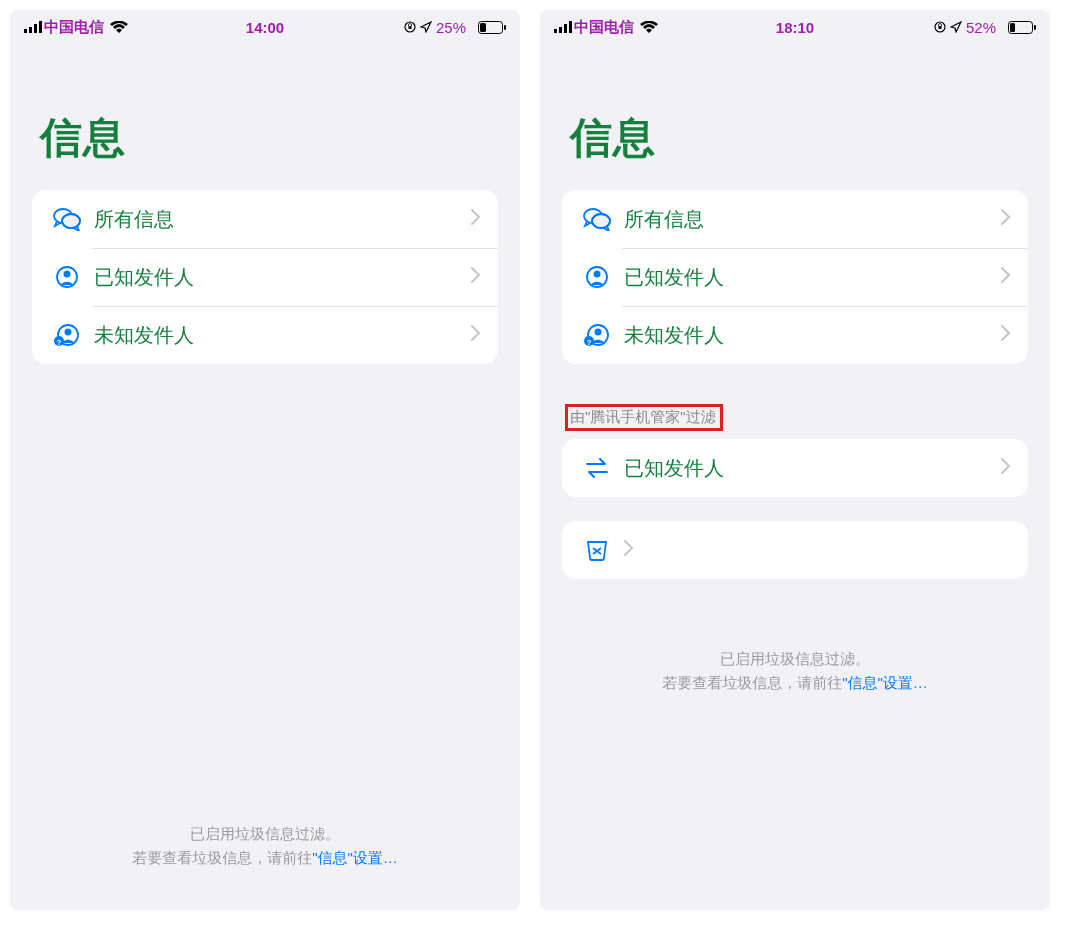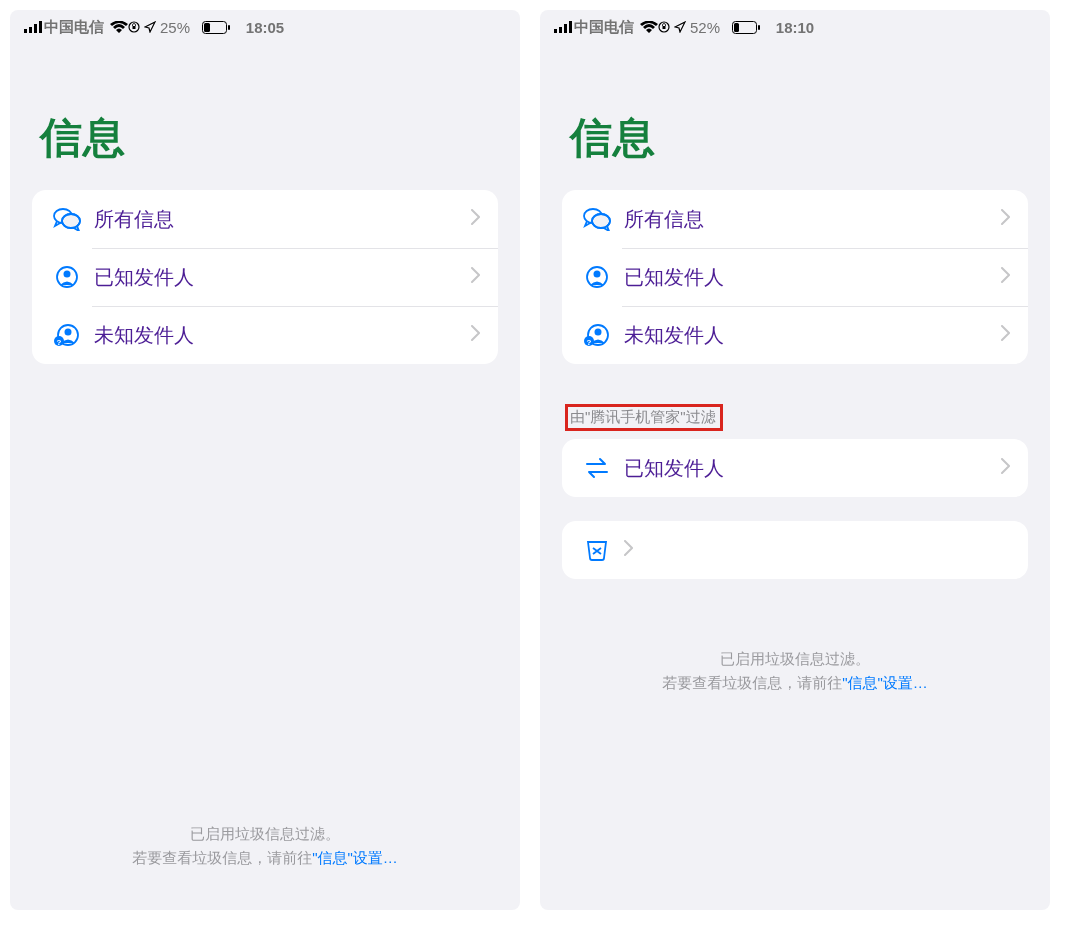--- a/index.html
+++ b/index.html
@@ -19,25 +19,25 @@
       border-radius: 8px;
       overflow: hidden;
       position: relative;
       display: flex;
       flex-direction: column;
     }
     .status-bar {
       height: 26px;
       display: flex;
       align-items: center;
-      justify-content: flex-start;
+      justify-content: space-between;
       padding: 0 14px;
       font-size: 15px;
       font-weight: 600;
-      color: #737373;
+      color: #a21caf;
       margin-top: 4px;
     }
     .status-left {
       display: flex;
       align-items: center;
       gap: 2px;
     }
     .status-center {
       position: absolute;
       left: 50%;
@@ -97,21 +97,21 @@
     .row-icon {
       width: 34px;
       display: flex;
       justify-content: center;
       align-items: center;
       margin-right: 10px;
     }
     .row-label {
       flex: 1;
       font-size: 20px;
-      color: #4c1d95;
+      color: #15803d;
     }
     .chevron {
       color: #c6c6c8;
       font-size: 18px;
     }
     .footer-note {
       position: absolute;
       bottom: 40px;
       left: 0;
       right: 0;
@@ -158,21 +158,21 @@
             <rect x="15" y="0" width="3" height="12" fill="#000"></rect>
           </svg>
       </span>
       <span>中国电信</span>
       <span class="wifi-icon" style="margin-left:4px">
         <svg width="18" height="12" viewBox="0 0 18 12">
             <path d="M9 12 L6 9 Q9 6 12 9 Z M3 6 Q9 0 15 6 L13 8 Q9 4 5 8 Z M0 3 Q9 -4 18 3 L16 5 Q9 -1 2 5 Z" fill="#000"></path>
           </svg>
       </span>
     </div>
-    <div class="status-center">18:05</div>
+    <div class="status-center">14:00</div>
     <div class="status-right">
       <span class="lock-icon">
         <svg width="12" height="12" viewBox="0 0 12 12">
             <circle cx="6" cy="6" r="5" stroke="#000" stroke-width="1.2" fill="none"></circle>
             <rect x="4.5" y="5" width="3" height="3" fill="#000"></rect>
             <path d="M4.5 5 v-1 a1.5 1.5 0 0 1 3 0 v1" stroke="#000" stroke-width="0.8" fill="none"></path>
           </svg>
       </span>
       <span class="location-icon">
         <svg width="12" height="12" viewBox="0 0 12 12">

